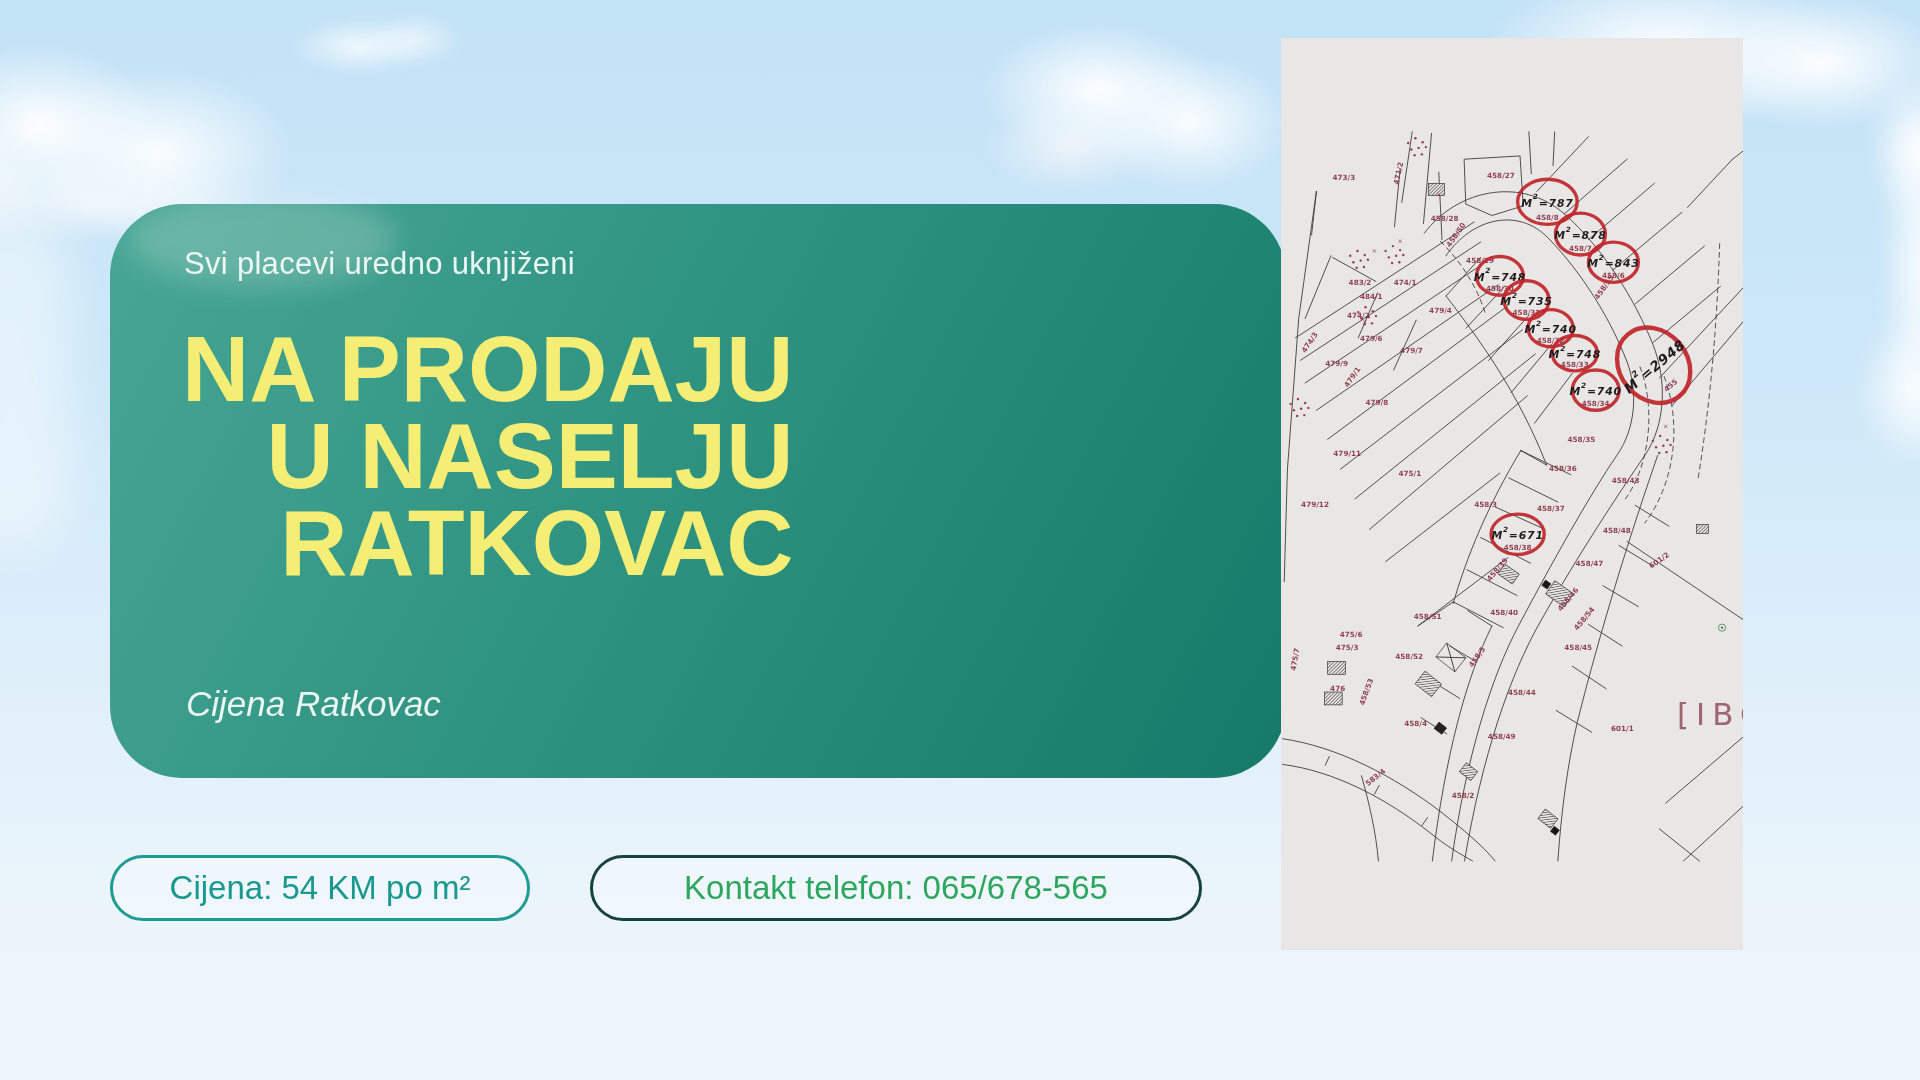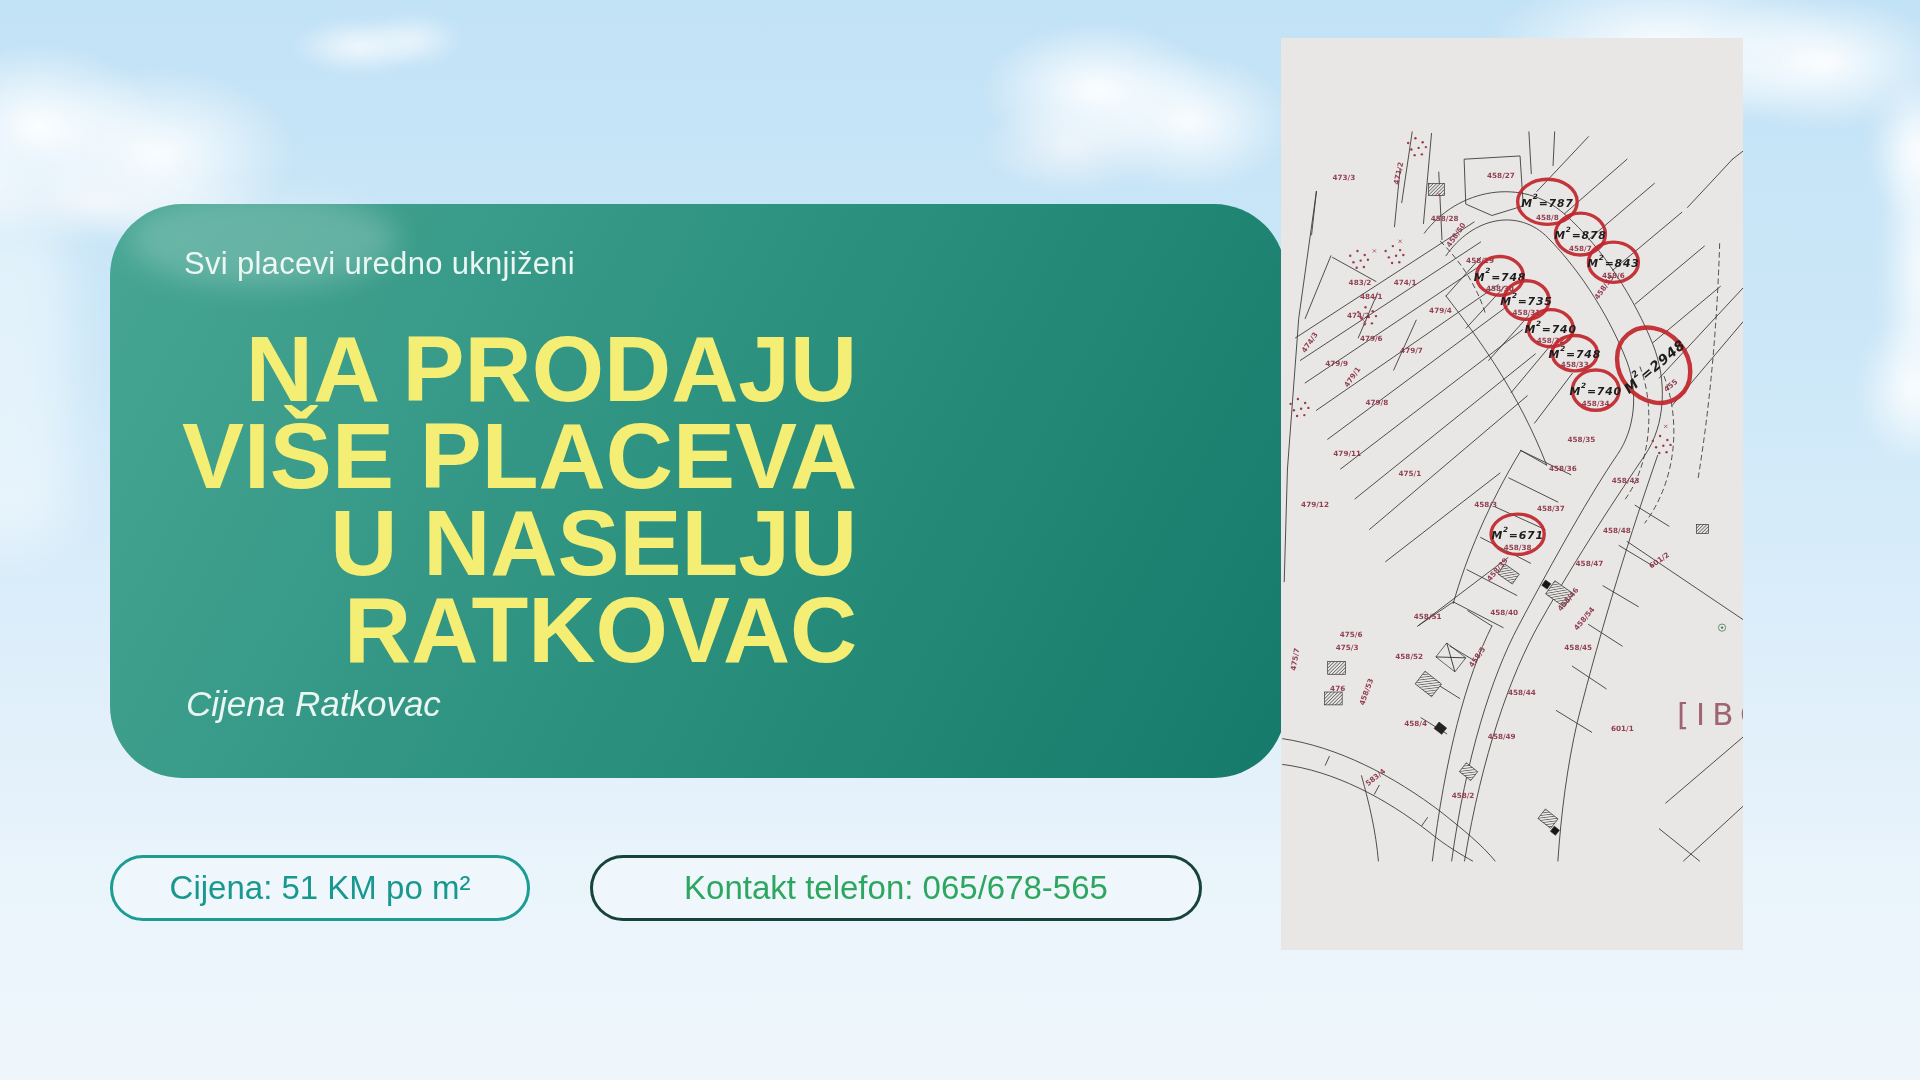--- a/index.html
+++ b/index.html
@@ -75,30 +75,29 @@
   <div class="cloud cloud-wisp"></div>
   <div class="cloud cloud-c"></div>
   <div class="cloud cloud-d"></div>
   <div class="cloud cloud-e"></div>
   <div class="haze"></div>
 
   <div class="card">
     <div class="tagline">Svi placevi uredno uknjiženi</div>
     <div class="heading">
       <div>NA PRODAJU</div>
-      <div>VIŠE PLACEVA</div>
       <div>U NASELJU</div>
       <div>RATKOVAC</div>
     </div>
     <div class="subtitle">Cijena Ratkovac</div>
   </div>
   <div class="card-wisp"></div>
 
   <div class="pill pill-price">
-    <span>Cijena: 51 KM po m²</span>
+    <span>Cijena: 54 KM po m²</span>
   </div>
   <div class="pill pill-contact">
     <span>Kontakt telefon: 065/678-565</span>
   </div>
 
   <div class="map">
     <svg id="map-svg" viewBox="0 0 574 912">
       <defs>
         <pattern id="hatch" width="3" height="3" patternUnits="userSpaceOnUse" patternTransform="rotate(45)">
           <rect width="3" height="3" fill="#e9e7e5"></rect>

